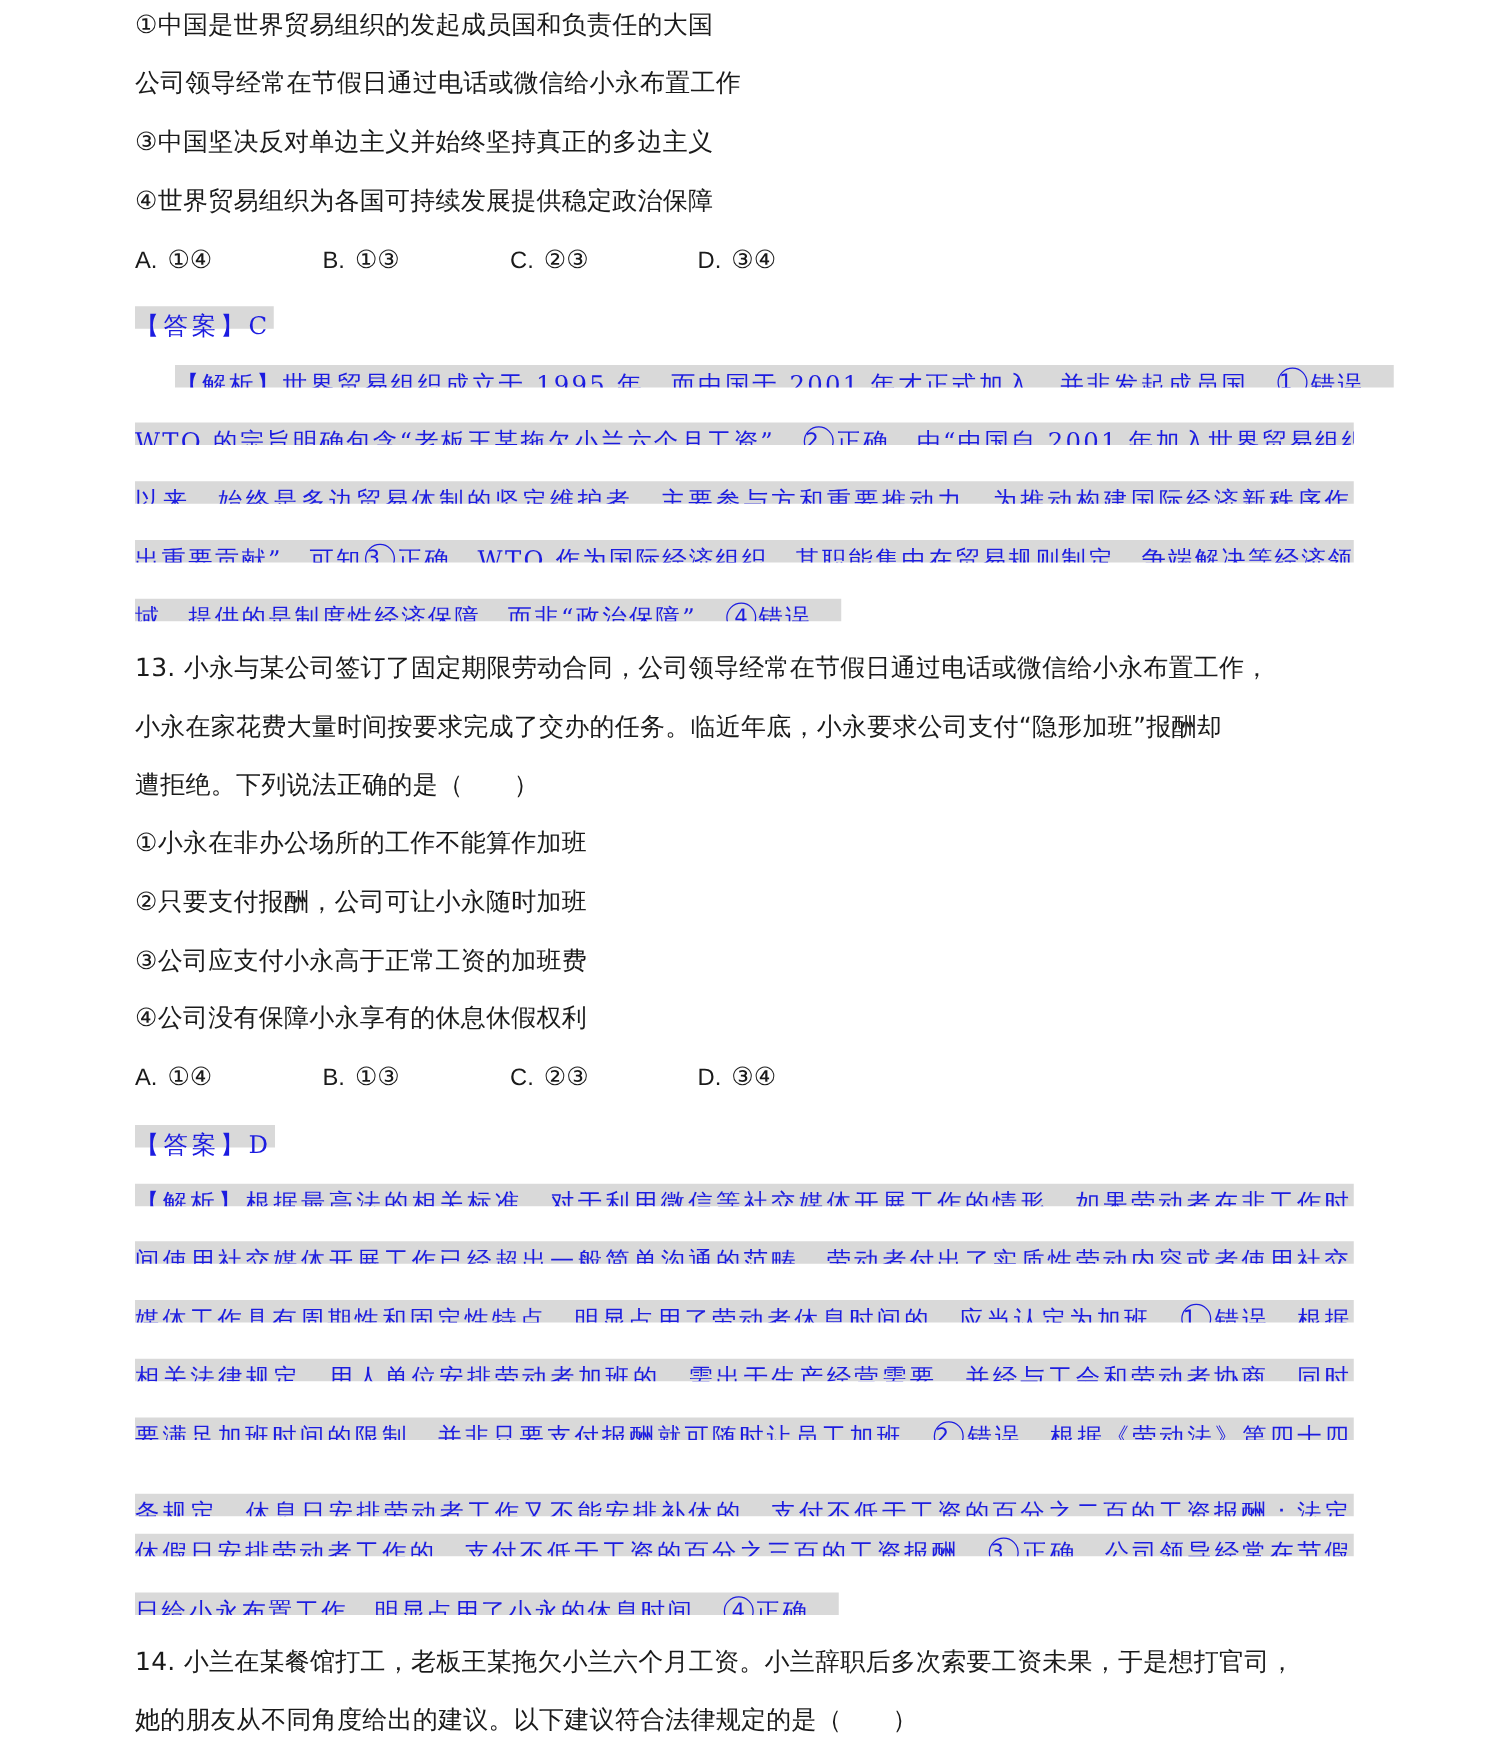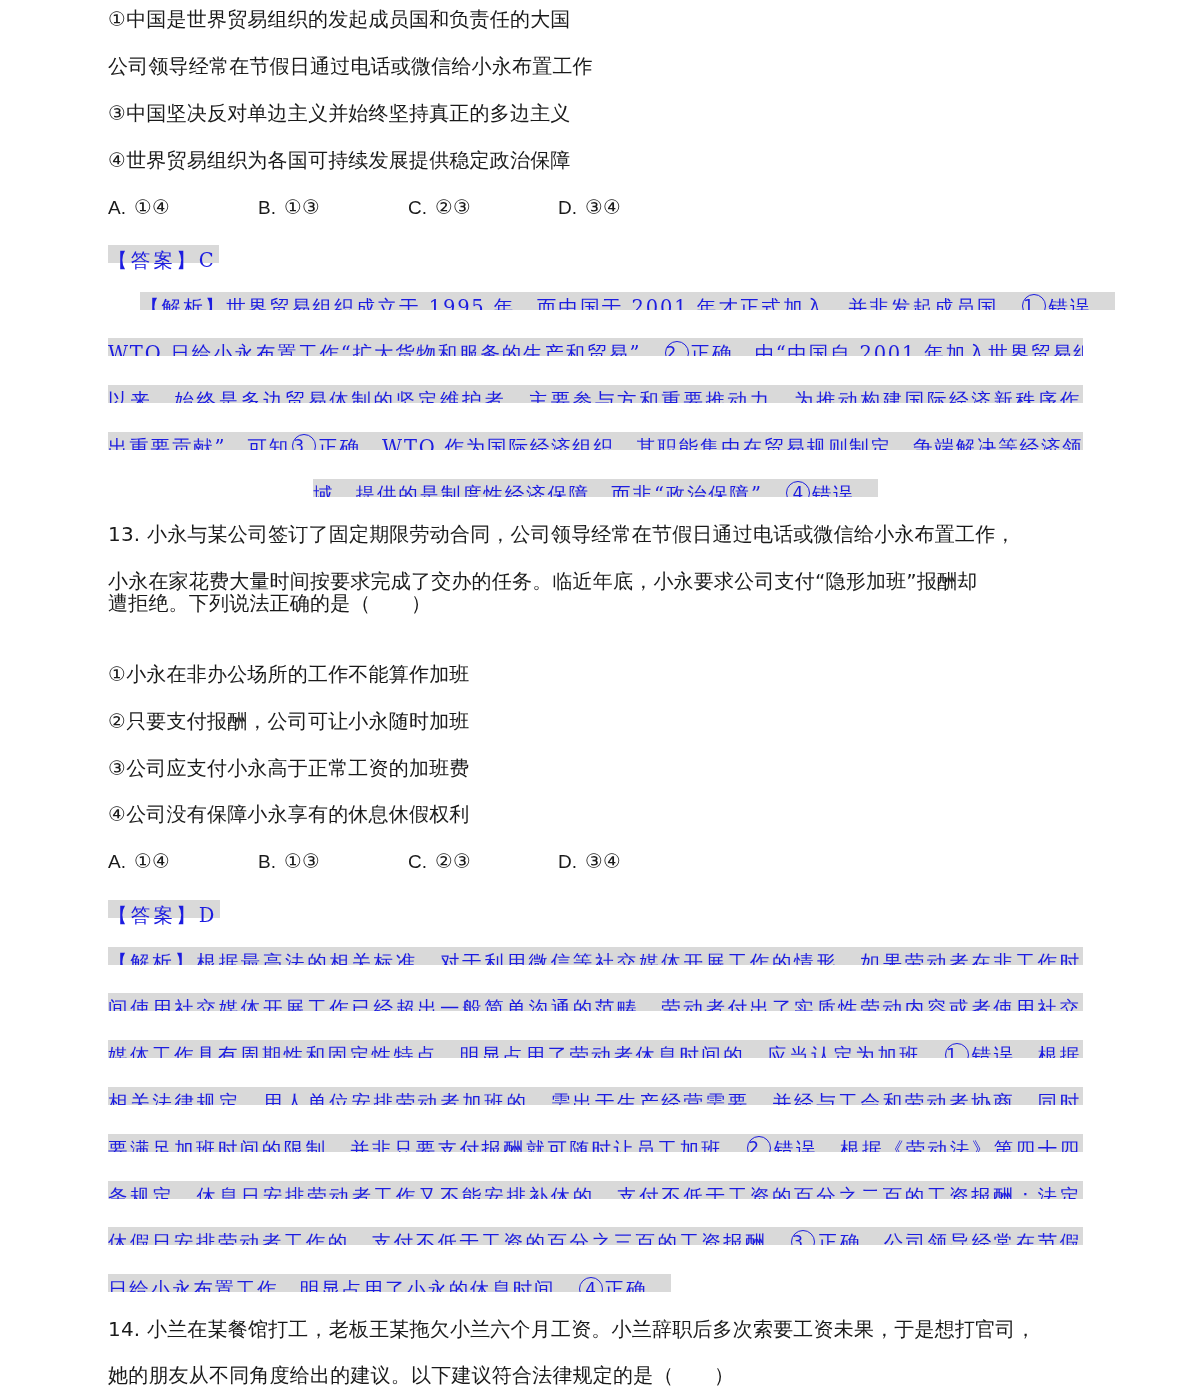--- a/index.html
+++ b/index.html
@@ -42,36 +42,36 @@
 
   <div class="line hl-wrap" style="top:230px">
     <span class="hl">【答案】C</span>
   </div>
 
   <div id="q12-expl">
       <div class="line hl-wrap expl-line" style="top: 277px; padding-left: 32px;">
         <span class="hl"><span>【解析】世界贸易组织成立于 1995 年，而中国于 2001 年才正式加入，并非发起成员国，</span><span class="circ">1</span><span>错误。</span></span>
       </div>
       <div class="line hl-wrap expl-line" style="top: 323.8px;">
-        <span class="hl"><span>WTO 日给小永布置工作“扩大货物和服务的生产和贸易”，</span><span class="circ">2</span><span>正确。由“中国自 2001 年加入世界贸易组织</span></span>
+        <span class="hl"><span>WTO 的宗旨明确包含“老板王某拖欠小兰六个月工资”，</span><span class="circ">2</span><span>正确。由“中国自 2001 年加入世界贸易组织</span></span>
       </div>
       <div class="line hl-wrap expl-line" style="top: 370.6px;">
         <span class="hl"><span>以来，始终是多边贸易体制的坚定维护者、主要参与方和重要推动力，为推动构建国际经济新秩序作</span></span>
       </div>
       <div class="line hl-wrap expl-line" style="top: 417.4px; justify-content: center;">
         <span class="hl"><span>出重要贡献”，可知</span><span class="circ">3</span><span>正确。WTO 作为国际经济组织，其职能集中在贸易规则制定、争端解决等经济领</span></span>
       </div>
-      <div class="line hl-wrap expl-line last" style="top: 464.2px; justify-content: center;">
+      <div class="line hl-wrap expl-line last" style="top: 464.2px;">
         <span class="hl"><span>域，提供的是制度性经济保障，而非“政治保障”，</span><span class="circ">4</span><span>错误。</span></span>
       </div>
     </div>
 
   <div class="line q-text stem" style="top:511px">13. 小永与某公司签订了固定期限劳动合同，公司领导经常在节假日通过电话或微信给小永布置工作，</div>
   <div class="line q-text stem" style="top:558px">小永在家花费大量时间按要求完成了交办的任务。临近年底，小永要求公司支付“隐形加班”报酬却</div>
-  <div class="line q-text" style="top:580px">遭拒绝。下列说法正确的是（　　）</div>
+  <div class="line q-text" style="top:604px">遭拒绝。下列说法正确的是（　　）</div>
 
   <div class="line q-text" style="top:651px">①小永在非办公场所的工作不能算作加班</div>
   <div class="line q-text" style="top:698px">②只要支付报酬，公司可让小永随时加班</div>
   <div class="line q-text" style="top:745px">③公司应支付小永高于正常工资的加班费</div>
   <div class="line q-text" style="top:791px">④公司没有保障小永享有的休息休假权利</div>
 
   <div class="line options" style="top:838px">
     <div class="opt"><span class="letter">A.</span><span>①④</span></div>
     <div class="opt"><span class="letter">B.</span><span>①③</span></div>
     <div class="opt"><span class="letter">C.</span><span>②③</span></div>
@@ -91,21 +91,21 @@
       </div>
       <div class="line hl-wrap expl-line" style="top: 1025.6px;">
         <span class="hl"><span>媒体工作具有周期性和固定性特点，明显占用了劳动者休息时间的，应当认定为加班，</span><span class="circ">1</span><span>错误。根据</span></span>
       </div>
       <div class="line hl-wrap expl-line" style="top: 1072.4px;">
         <span class="hl"><span>相关法律规定，用人单位安排劳动者加班的，需出于生产经营需要，并经与工会和劳动者协商，同时</span></span>
       </div>
       <div class="line hl-wrap expl-line" style="top: 1119.2px;">
         <span class="hl"><span>要满足加班时间的限制，并非只要支付报酬就可随时让员工加班，</span><span class="circ">2</span><span>错误。根据《劳动法》第四十四</span></span>
       </div>
-      <div class="line hl-wrap expl-line" style="top: 1166px;">
+      <div class="line hl-wrap expl-line" style="top: 1166px; align-items: flex-end;">
         <span class="hl"><span>条规定，休息日安排劳动者工作又不能安排补休的，支付不低于工资的百分之二百的工资报酬；法定</span></span>
       </div>
       <div class="line hl-wrap expl-line" style="top: 1212.8px;">
         <span class="hl"><span>休假日安排劳动者工作的，支付不低于工资的百分之三百的工资报酬，</span><span class="circ">3</span><span>正确。公司领导经常在节假</span></span>
       </div>
       <div class="line hl-wrap expl-line last" style="top: 1259.6px;">
         <span class="hl"><span>日给小永布置工作，明显占用了小永的休息时间，</span><span class="circ">4</span><span>正确。</span></span>
       </div>
     </div>
 

